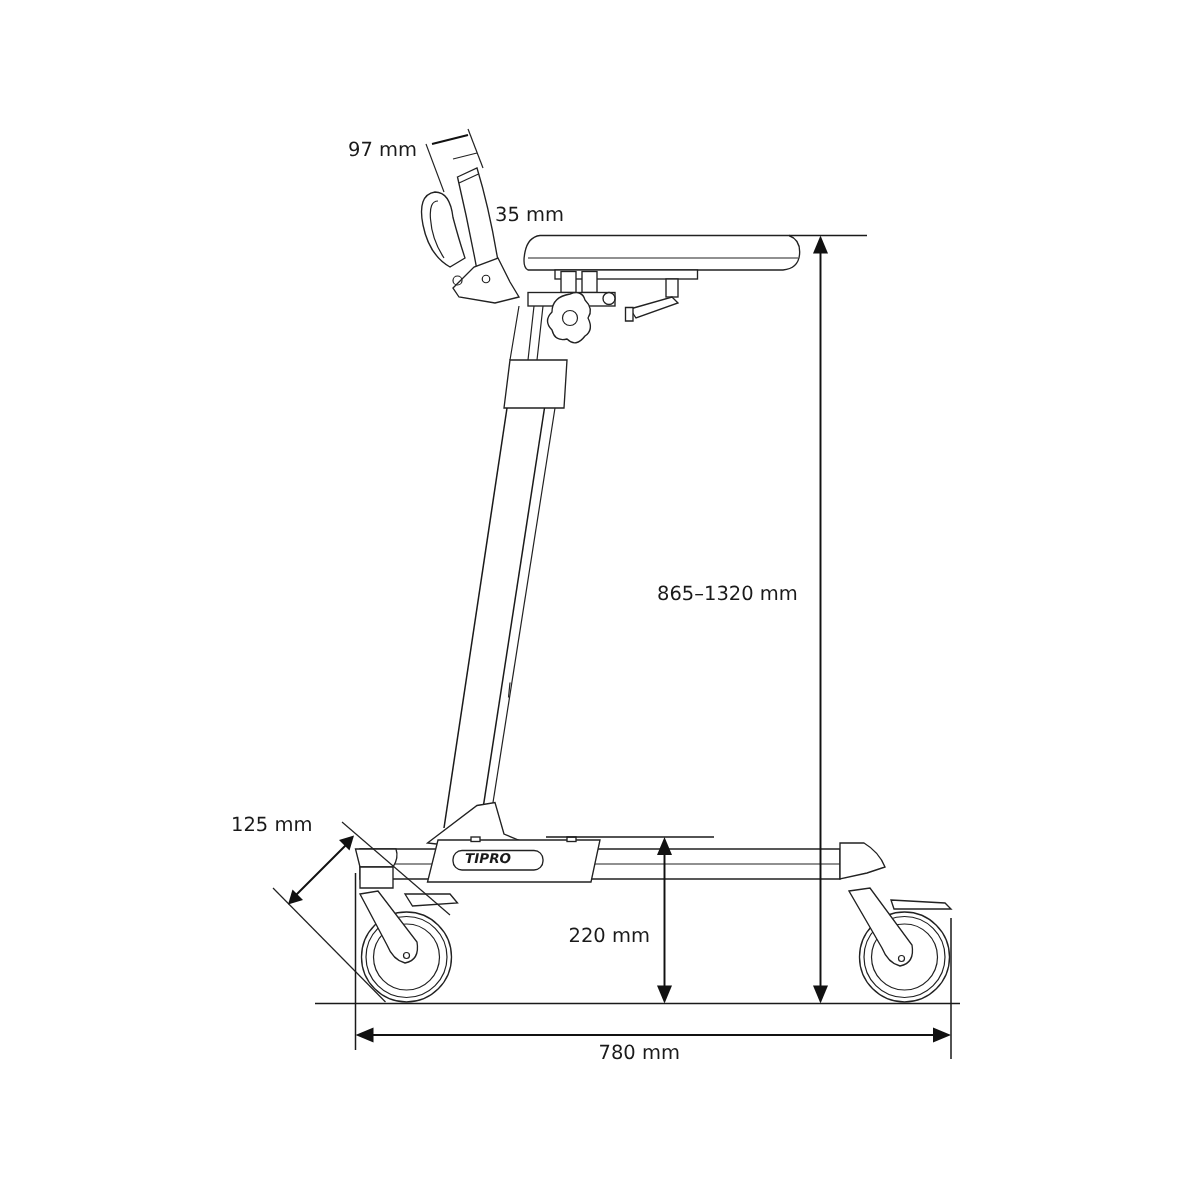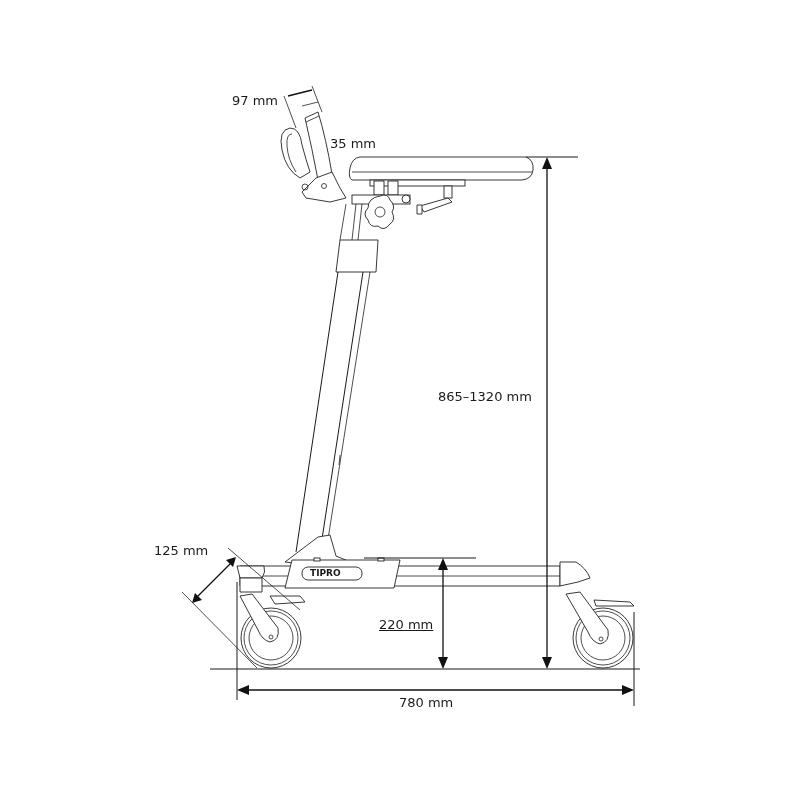--- a/index.html
+++ b/index.html
@@ -144,15 +144,15 @@
     <line class="dim" x1="248" y1="690" x2="624" y2="690"></line>
     <polygon points="237,690 249,685 249,695" fill="#111"></polygon>
     <polygon points="634,690 622,685 622,695" fill="#111"></polygon>
   </g>
 </svg>
 
 <div class="label" style="left:232px; top:94px;">97 mm</div>
 <div class="label" style="left:330px; top:105px;margin-top:32px;">35 mm</div>
 <div class="label" style="left:438px; top:390px;text-align:center;">865–1320 mm</div>
 <div class="label" style="left:154px; top:544px;">125 mm</div>
-<div class="label" style="left:379px; top:618px;text-decoration:underline;">220 mm</div>
+<div class="label" style="left:379px; top:618px;">220 mm</div>
 <div class="label" style="left:399px; top:696px;text-align:center;">780 mm</div>
-<div class="label" style="left:310px; top:569px; font-size:9px; font-weight:bold; ">TIPRO</div>
+<div class="label" style="left:310px; top:569px; font-size:9px; font-weight:bold; font-style:italic;">TIPRO</div>
 
 </body></html>

